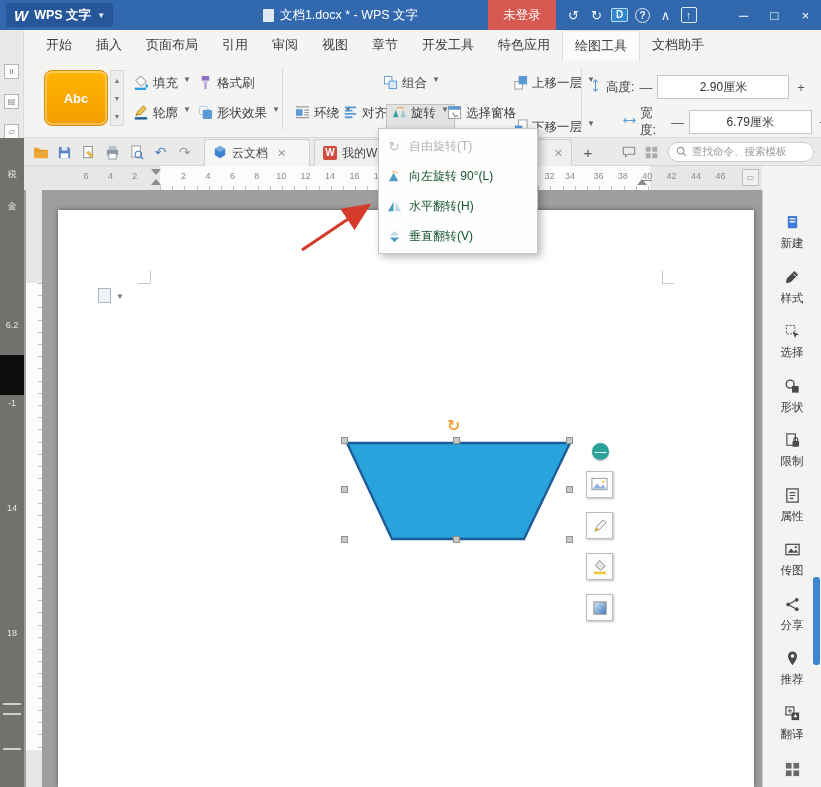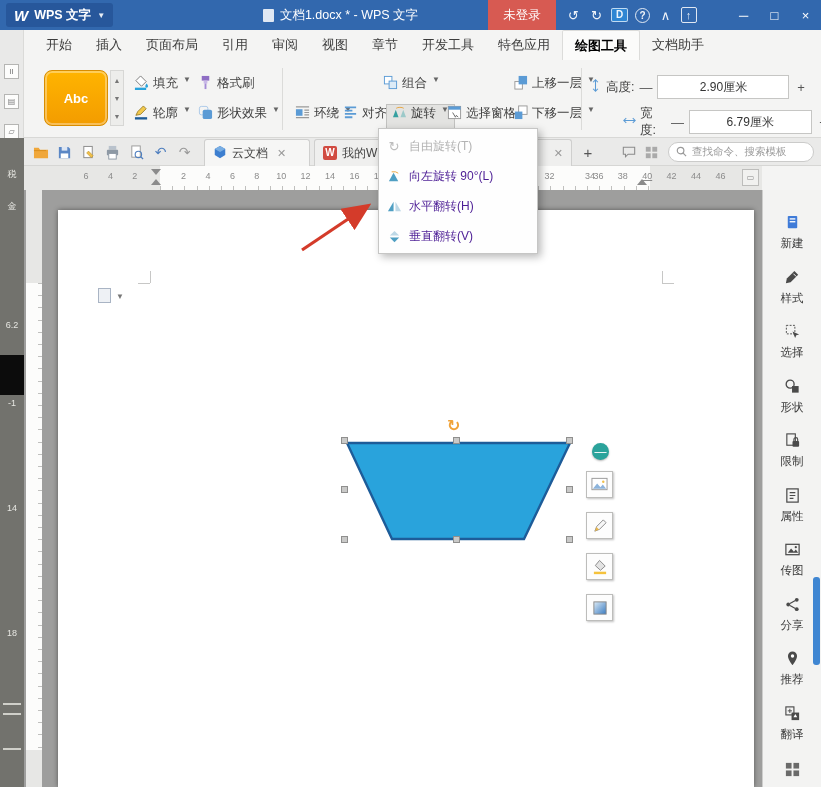--- a/index.html
+++ b/index.html
@@ -18,21 +18,21 @@
   .tb-icons .ti{width:23px;height:30px;display:flex;align-items:center;justify-content:center;font-size:13px;color:rgba(255,255,255,.92);cursor:pointer}
   .dbadge{display:inline-block;width:17px;height:14px;background:#2f86d3;border:1px solid rgba(255,255,255,.7);border-radius:2px;font-size:10px;font-weight:bold;text-align:center;line-height:12px}
   .qbadge{display:inline-block;width:15px;height:15px;border:1px solid rgba(255,255,255,.85);border-radius:50%;font-size:10px;font-weight:bold;text-align:center;line-height:13px}
   .ubox{display:inline-block;width:16px;height:16px;border:1px solid rgba(255,255,255,.85);border-radius:2px;font-size:11px;text-align:center;line-height:14px}
   .win-controls{position:absolute;right:0;top:0;height:30px;display:flex}
   .win-controls .wc{width:31px;height:30px;display:flex;align-items:center;justify-content:center;font-size:13px;cursor:pointer}
 
   
   .menubar{position:absolute;left:24px;top:30px;width:797px;height:32px;background:#f4f4f3;display:flex;align-items:flex-start;padding-left:10px;z-index:30}
   .mtab{padding:0 12px;line-height:29px;height:30px;font-size:13px;color:#3c3c3c;cursor:pointer;white-space:nowrap}
-  .mtab.active{color:#000000;background:#fbfbfa;border:1px solid #dcdcda;border-bottom:none;border-radius:2px 2px 0 0;font-weight:bold}
+  .mtab.active{color:#404040;background:#fbfbfa;border:1px solid #dcdcda;border-bottom:none;border-radius:2px 2px 0 0;font-weight:normal}
 
   
   .ribbon{position:absolute;left:24px;top:62px;width:797px;height:76px;background:#f4f4f3;border-bottom:1px solid #d8d8d6;z-index:30}
   .rbtn{position:absolute;display:flex;align-items:flex-start;gap:4px;height:26px;padding:0 5px;font-size:12.5px;color:#3e3e3e;border:1px solid transparent;cursor:pointer;white-space:nowrap}
   .rbtn.pressed{background:#e3e3e1;border-color:#c2c2c0}
   .caret{font-size:8px;color:#666;margin-left:1px}
   .vsep{position:absolute;width:1px;background:#dbdbd9;top:6px;height:62px}
   .gallery{position:absolute;left:20px;top:8px;width:64px;height:56px;background:linear-gradient(#ffb400,#f39c00);border:1px solid #d98d00;border-radius:8px;display:flex;align-items:center;justify-content:center;color:#fff;font-size:13px;font-weight:bold;cursor:pointer;box-shadow:inset 0 0 0 2px rgba(255,255,255,.35)}
   .gal-strip{position:absolute;left:86px;top:8px;width:14px;height:56px;background:#ededeb;border:1px solid #d7d7d5;display:flex;flex-direction:column;align-items:center;justify-content:space-around;font-size:7px;color:#777;cursor:pointer}
   .spingroup{position:absolute;display:flex;align-items:center;gap:4px;font-size:12.5px;color:#3e3e3e}
@@ -66,21 +66,21 @@
   .anchor{position:absolute;left:40px;top:78px;width:13px;height:15px;background:#eef1f5;border:1px solid #a9b4c4;cursor:pointer}
   .anchor-caret{position:absolute;left:58px;top:82px;font-size:8px;color:#777}
   .shape-wrap{position:absolute;left:321px;top:251px;width:225px;height:99px}
   .handle{position:absolute;width:7px;height:7px;background:#c9c9c8;border:1px solid #8f8f8e;cursor:pointer}
   .rot-handle{position:absolute;left:102px;top:-23px;font-size:16px;font-weight:bold;color:#f0a33a;cursor:pointer;line-height:16px}
   .minus-circle{position:absolute;left:568px;top:253px;width:17px;height:17px;border-radius:50%;background:#2ba39b;color:#fff;font-size:12px;display:flex;align-items:center;justify-content:center;cursor:pointer;box-shadow:0 1px 2px rgba(0,0,0,.3)}
   .floatbtn{position:absolute;left:562px;width:27px;height:27px;background:#fdfdfd;border:1px solid #bdbdbb;box-shadow:1px 1px 2px rgba(0,0,0,.25);display:flex;align-items:center;justify-content:center;cursor:pointer}
 
   
   .dropdown{position:absolute;left:378px;top:128px;width:160px;background:#fefefe;border:1px solid #c6c6c5;box-shadow:3px 3px 8px rgba(0,0,0,.28);z-index:60;padding:2px 0}
-  .ditem{height:30px;display:flex;align-items:center;font-size:12px;color:#4c1d95;cursor:pointer;white-space:nowrap}
+  .ditem{height:30px;display:flex;align-items:center;font-size:12px;color:#14532d;cursor:pointer;white-space:nowrap}
   .ditem .ic{width:30px;display:flex;justify-content:center;align-items:center}
   .ditem.disabled{color:#b3b3b3;cursor:default}
   .ditem.hl{background:#d6e9f8;border:1px solid #86b7e3;height:28px;margin:1px 2px}
 
   
   .sidebar{position:absolute;left:762px;top:190px;width:59px;height:597px;background:#f3f3f2;border-left:1px solid #cdcdcc;z-index:20;padding-top:16px}
   .sb-item{height:54.5px;display:flex;flex-direction:column;align-items:center;padding-top:8px;gap:3px;font-size:11.5px;color:#3a3a3a;cursor:pointer}
   .sb-footer{position:absolute;left:0;bottom:0;width:59px;height:26px;display:flex;justify-content:center;cursor:pointer}
   .bluethumb{position:absolute;left:813px;top:577px;width:7px;height:88px;background:#3f86d2;border-radius:3px;z-index:70}
 
@@ -249,21 +249,21 @@
         <span class="caret">▼</span>
     </div>
     <div class="rbtn" style="left:417px;top:42px">
       <span><svg width="15" height="15" viewBox="0 0 16 16">
             <rect x="1.5" y="1.5" width="13" height="13" fill="#fff" stroke="#999"></rect>
             <rect x="1.5" y="1.5" width="13" height="3.5" fill="#5b9bd5"></rect>
             <path d="M6 8l3 5 1-2 2 2" stroke="#666" fill="none"></path>
           </svg></span>
       <span>选择窗格</span>
     </div>
-    <div class="rbtn" style="left:483px;top:42px">
+    <div class="rbtn" style="left:483px;top:56px">
       <span><svg width="15" height="15" viewBox="0 0 16 16">
             <rect x="6" y="1" width="9" height="9" fill="#fff" stroke="#999"></rect>
             <rect x="2" y="7" width="8" height="8" fill="#5b9bd5"></rect>
           </svg></span>
       <span>下移一层</span>
         <span class="caret">▼</span>
     </div>
 
     <div class="vsep" style="left:557px"></div>
 
@@ -383,21 +383,21 @@
         <span class="rnum" style="left: 306px;">14</span>
         <span class="rnum" style="left: 330.4px;">16</span>
         <span class="rnum" style="left: 354.8px;">18</span>
         <span class="rnum" style="left: 379.2px;">20</span>
         <span class="rnum" style="left: 403.6px;">22</span>
         <span class="rnum" style="left: 428px;">24</span>
         <span class="rnum" style="left: 452.4px;">26</span>
         <span class="rnum" style="left: 476.8px;">28</span>
         <span class="rnum" style="left: 501.2px;">30</span>
         <span class="rnum" style="left: 525.6px;">32</span>
-        <span class="rnum" style="left: 566px;">34</span>
+        <span class="rnum" style="left: 546px;">34</span>
         <span class="rnum" style="left: 574.4px;">36</span>
         <span class="rnum" style="left: 598.8px;">38</span>
         <span class="rnum" style="left: 623.2px; text-decoration: underline;">40</span>
         <span class="rnum" style="left: 647.6px;">42</span>
         <span class="rnum" style="left: 672px;">44</span>
         <span class="rnum" style="left: 696.4px;">46</span>
       </div>
     <div class="tri-d" style="left:127px;top:3px"></div>
     <div class="tri-u" style="left:127px;top:13px"></div>
     <div class="tri-u" style="left:613px;top:13px"></div>

